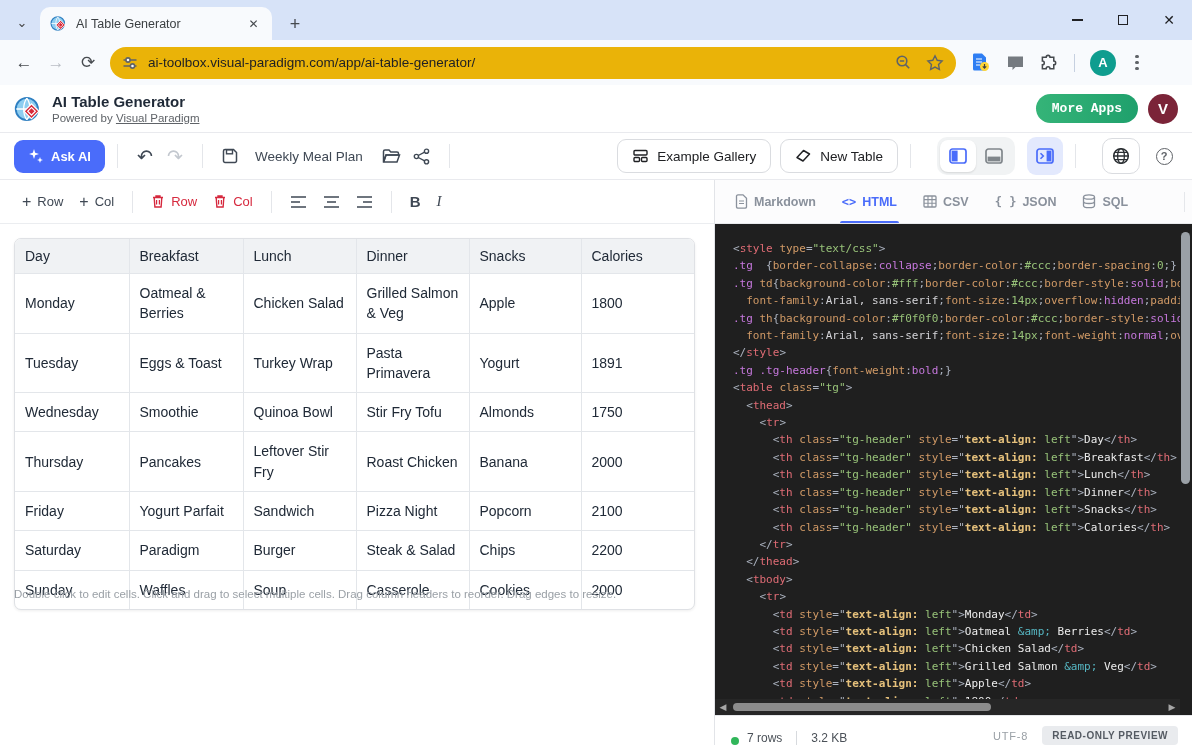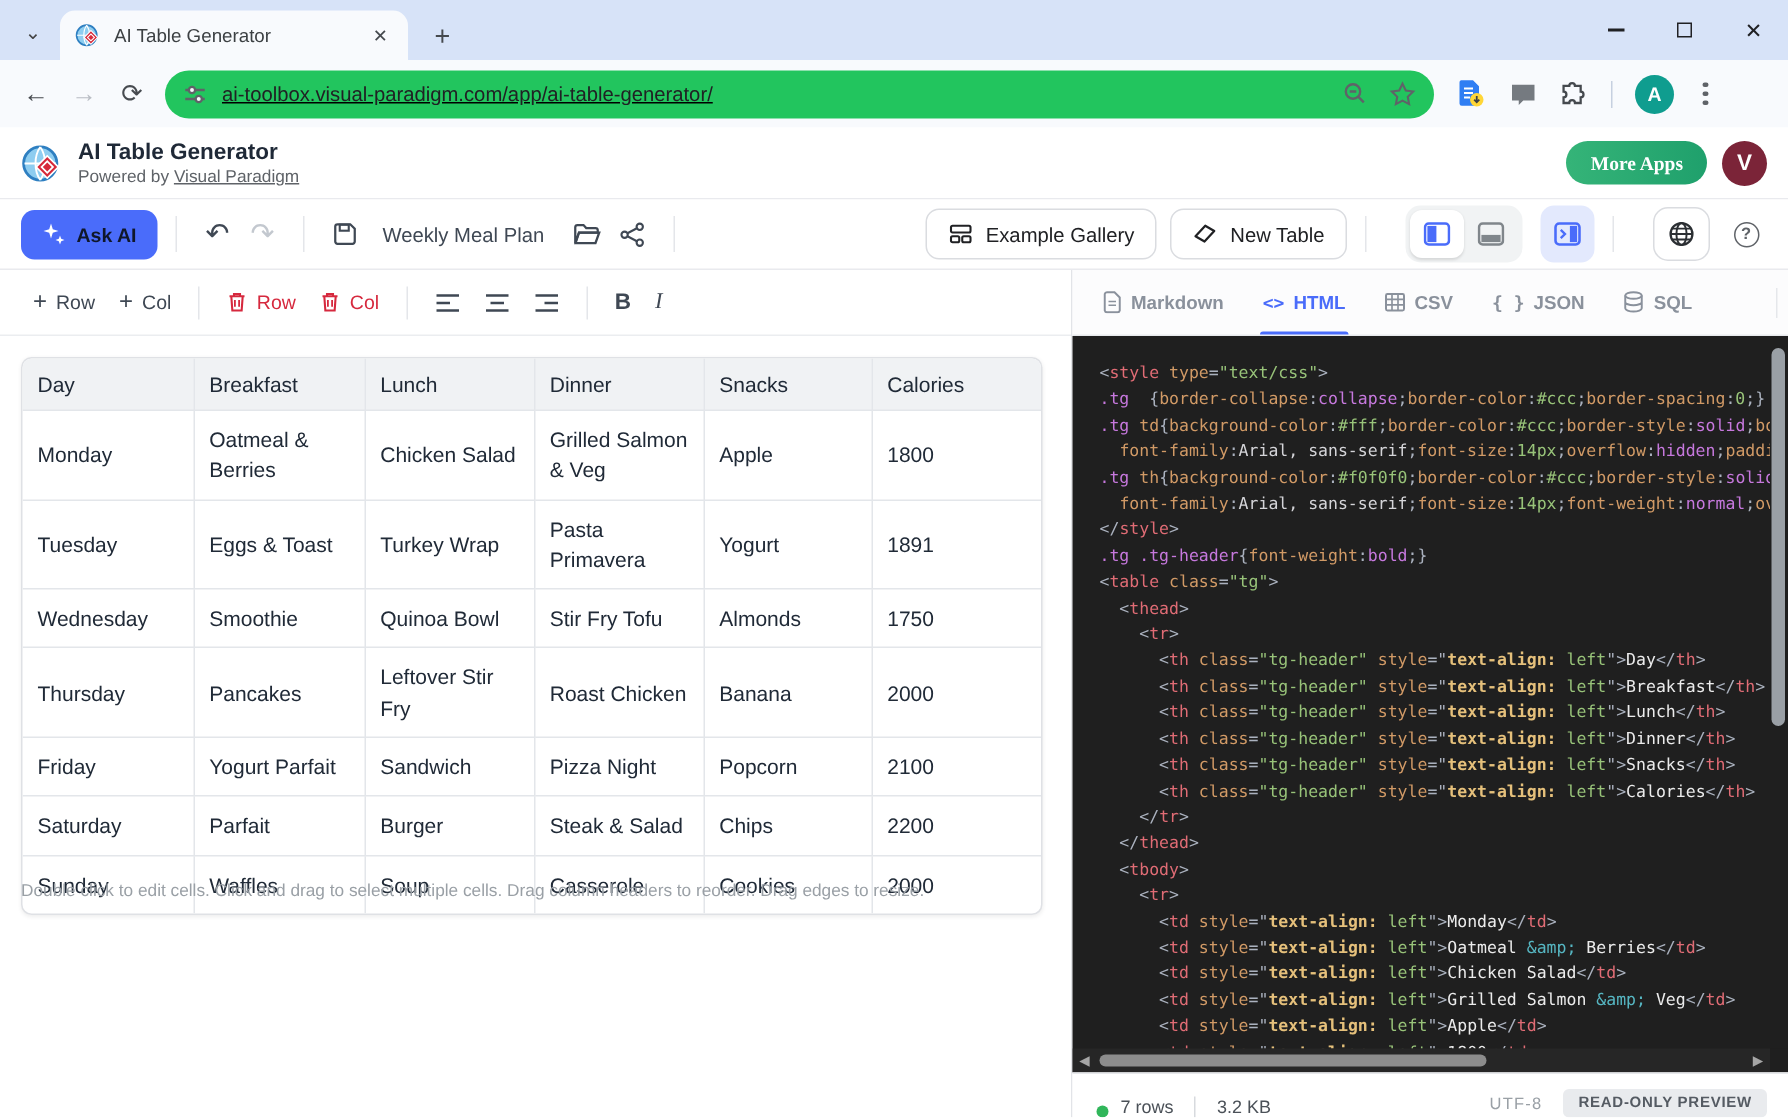--- a/index.html
+++ b/index.html
@@ -16,42 +16,42 @@
   .tab-close{width:17px;height:17px;border-radius:50%;display:flex;align-items:center;justify-content:center;font-size:12px;color:#45494e;cursor:pointer;}
   .newtab-btn{position:absolute;left:282px;top:11px;width:26px;height:26px;display:flex;align-items:center;justify-content:center;font-size:18px;color:#45494e;cursor:pointer;}
   .win-controls{position:absolute;right:0;top:0;height:40px;display:flex;align-items:center;}
   .win-btn{width:46px;height:40px;display:flex;align-items:center;justify-content:center;color:#202124;cursor:pointer;}
   .win-min-glyph{width:11px;height:1.3px;background:#202124;}
   .win-max-glyph{width:10px;height:10px;border:1.3px solid #202124;}
   .win-close-glyph{font-size:14px;line-height:1;}
 
   .addressbar{position:absolute;left:0;top:40px;width:100%;height:45px;background:#f8fafd;display:flex;align-items:center;padding:0 8px;}
   .nav-ic{width:32px;height:32px;display:flex;align-items:center;justify-content:center;font-size:17px;border-radius:50%;cursor:pointer;}
-  .omnibox{flex:0 0 auto;width:846px;height:32px;margin-left:6px;background:#22c55e;border-radius:16px;display:flex;align-items:center;padding:0 12px;text-decoration:underline;}
+  .omnibox{flex:0 0 auto;width:846px;height:32px;margin-left:6px;background:#eab308;border-radius:16px;display:flex;align-items:center;padding:0 12px;}
   .omni-url{font-size:13.5px;color:#202124;flex:1;white-space:nowrap;overflow:hidden;margin-left:10px;}
   .omni-right{display:flex;align-items:center;gap:14px;margin-left:8px;}
   .abar-right{display:flex;align-items:center;gap:15px;margin-left:14px;}
   .abar-sep{width:1px;height:18px;background:#c6d0e0;}
   .profile-avatar{width:26px;height:26px;border-radius:50%;background:#0f9d8f;color:#fff;font-size:13px;font-weight:bold;display:flex;align-items:center;justify-content:center;cursor:pointer;}
   .kebab{display:flex;flex-direction:column;gap:2.5px;cursor:pointer;padding:4px;}
   .kebab i{width:3.5px;height:3.5px;border-radius:50%;background:#5f6368;}
 
   
   .app-header{position:absolute;left:0;top:85px;width:100%;height:48px;background:#fff;border-bottom:1px solid #e9eaee;display:flex;align-items:center;padding:0 14px;}
   .app-logo{width:28px;height:28px;margin-right:10px;}
   .app-title{font-size:15px;font-weight:bold;color:#1f2937;line-height:1.25;}
   .app-sub{font-size:11.5px;color:#5f6368;}
   .app-sub a{color:#5f6368;text-decoration:underline;cursor:pointer;}
   .app-header-right{margin-left:auto;display:flex;align-items:center;gap:10px;}
-  .more-apps{height:29px;padding:0 16px;border:none;border-radius:15px;background:linear-gradient(90deg,#35b478,#1fa06c);color:#fff;font-size:13px;font-weight:bold;font-family:Liberation Serif, serif;cursor:pointer;}
+  .more-apps{height:29px;padding:0 16px;border:none;border-radius:15px;background:linear-gradient(90deg,#35b478,#1fa06c);color:#fff;font-size:13px;font-weight:bold;font-family:Liberation Mono, monospace;cursor:pointer;}
   .v-avatar{width:30px;height:30px;border-radius:50%;background:#7b2438;color:#fff;font-weight:bold;font-size:15px;display:flex;align-items:center;justify-content:center;cursor:pointer;}
 
   
   .toolbar{position:absolute;left:0;top:133px;width:100%;height:47px;background:#fff;border-bottom:1px solid #e9eaee;display:flex;align-items:center;padding:0 14px;}
-  .askai{height:33px;padding:0 14px;background:#4a6cfa;border:none;border-radius:9px;color:#0f172a;font-size:13px;font-weight:bold;font-family:inherit;display:flex;align-items:center;gap:7px;cursor:pointer;}
+  .askai{height:33px;padding:0 14px;background:#4a6cfa;border:none;border-radius:9px;color:#ffffff;font-size:13px;font-weight:bold;font-family:inherit;display:flex;align-items:center;gap:7px;cursor:pointer;}
   .tb-sep{width:1px;height:24px;background:#e4e6ea;margin:0 12px;}
   .icon-btn{width:30px;height:30px;display:flex;align-items:center;justify-content:center;border-radius:6px;cursor:pointer;background:none;border:none;}
   .undo-ic{font-size:19px;color:#3f4854;}
   .redo-ic{font-size:19px;color:#c3c8cf;}
   .doc-title{font-size:13.5px;color:#3f4854;margin:0 14px 0 10px;}
   .toolbar-right{margin-left:auto;display:flex;align-items:center;}
   .outline-btn{height:34px;padding:0 14px;background:#fff;border:1px solid #dadce0;border-radius:9px;font-size:13.5px;color:#202124;font-family:inherit;display:flex;align-items:center;gap:8px;cursor:pointer;margin-left:9px;}
   .seg-group{display:flex;background:#f1f3f4;border-radius:10px;padding:3px;margin-left:14px;}
   .seg{width:36px;height:32px;display:flex;align-items:center;justify-content:center;border-radius:8px;cursor:pointer;}
   .seg.active{background:#fff;box-shadow:0 1px 2px rgba(0,0,0,.12);}
@@ -415,21 +415,21 @@
             <tr>
               <td>Friday</td>
               <td>Yogurt Parfait</td>
               <td>Sandwich</td>
               <td>Pizza Night</td>
               <td>Popcorn</td>
               <td>2100</td>
             </tr>
             <tr>
               <td>Saturday</td>
-              <td>Parfait</td>
+              <td>Paradigm</td>
               <td>Burger</td>
               <td>Steak &amp; Salad</td>
               <td>Chips</td>
               <td>2200</td>
             </tr>
             <tr>
               <td>Sunday</td>
               <td>Waffles</td>
               <td>Soup</td>
               <td>Casserole</td>

